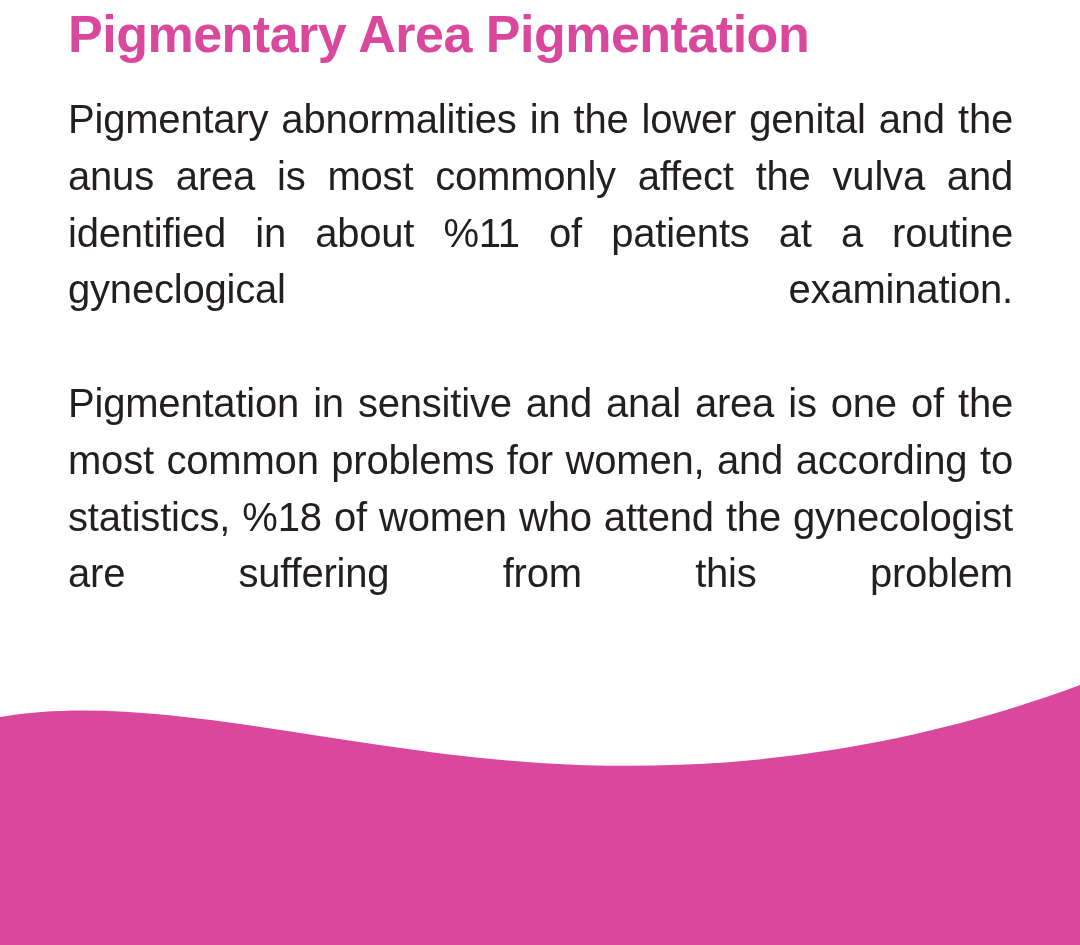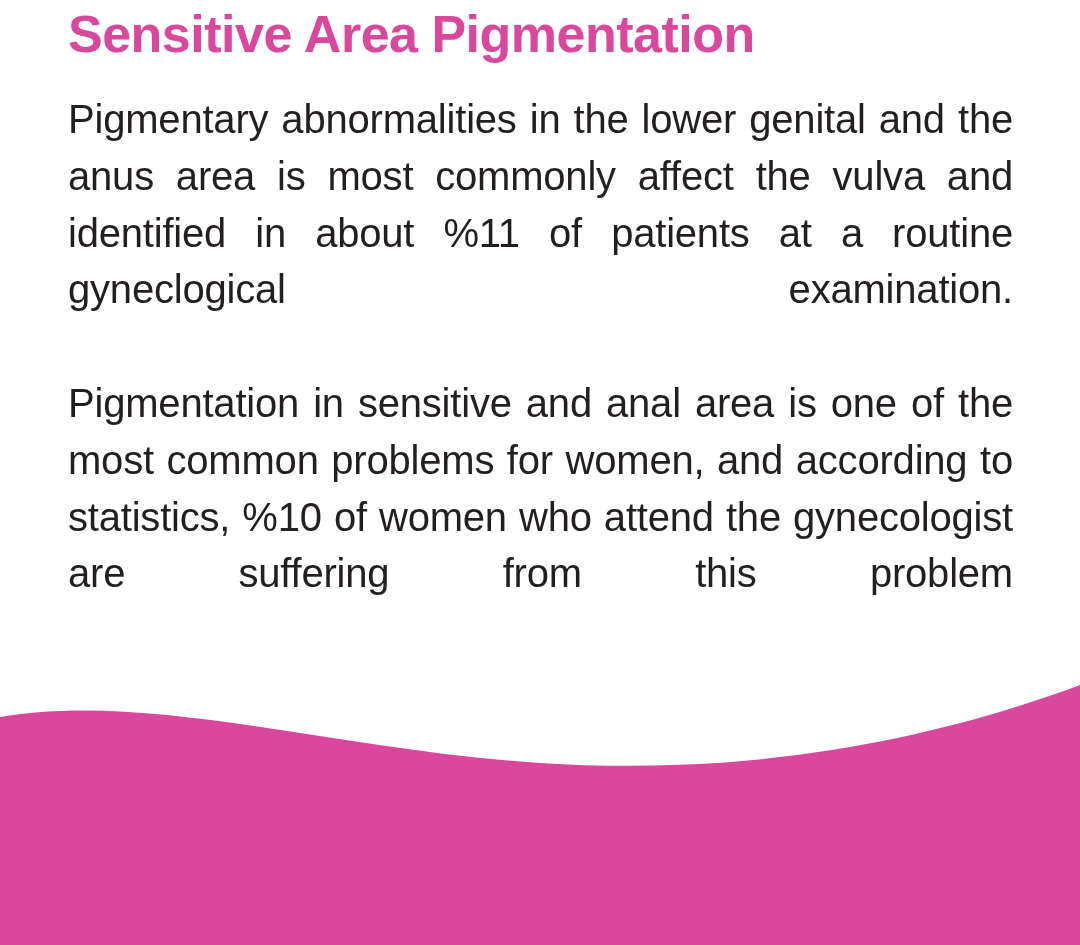--- a/index.html
+++ b/index.html
@@ -79,25 +79,25 @@
     width: 1080px;
     height: 260px;
   }
 </style>
 </head>
 <body>
 
 <div class="page">
 
   <div class="content">
-    <h1 class="title">Sensitive Area Pigmentation</h1>
+    <h1 class="title">Pigmentary Area Pigmentation</h1>
 
     <div class="body-block">
       <p class="para first">Pigmentary abnormalities in the lower genital and the anus area is most commonly affect the vulva and identified in about %11 of patients at a routine gyneclogical examination.</p>
-      <p class="para">Pigmentation in sensitive and anal area is one of the most common problems for women, and according to statistics, %10 of women who attend the gynecologist are suffering from this problem</p>
+      <p class="para">Pigmentation in sensitive and anal area is one of the most common problems for women, and according to statistics, %18 of women who attend the gynecologist are suffering from this problem</p>
     </div>
   </div>
 
   <div class="wave-wrap">
     <svg viewBox="0 0 1080 260" preserveAspectRatio="none">
       <path d="M0,32 C150,6 330,64 540,78 C760,92 940,52 1080,0 L1080,260 L0,260 Z" fill="#d9489c"></path>
     </svg>
   </div>
 
 </div>

